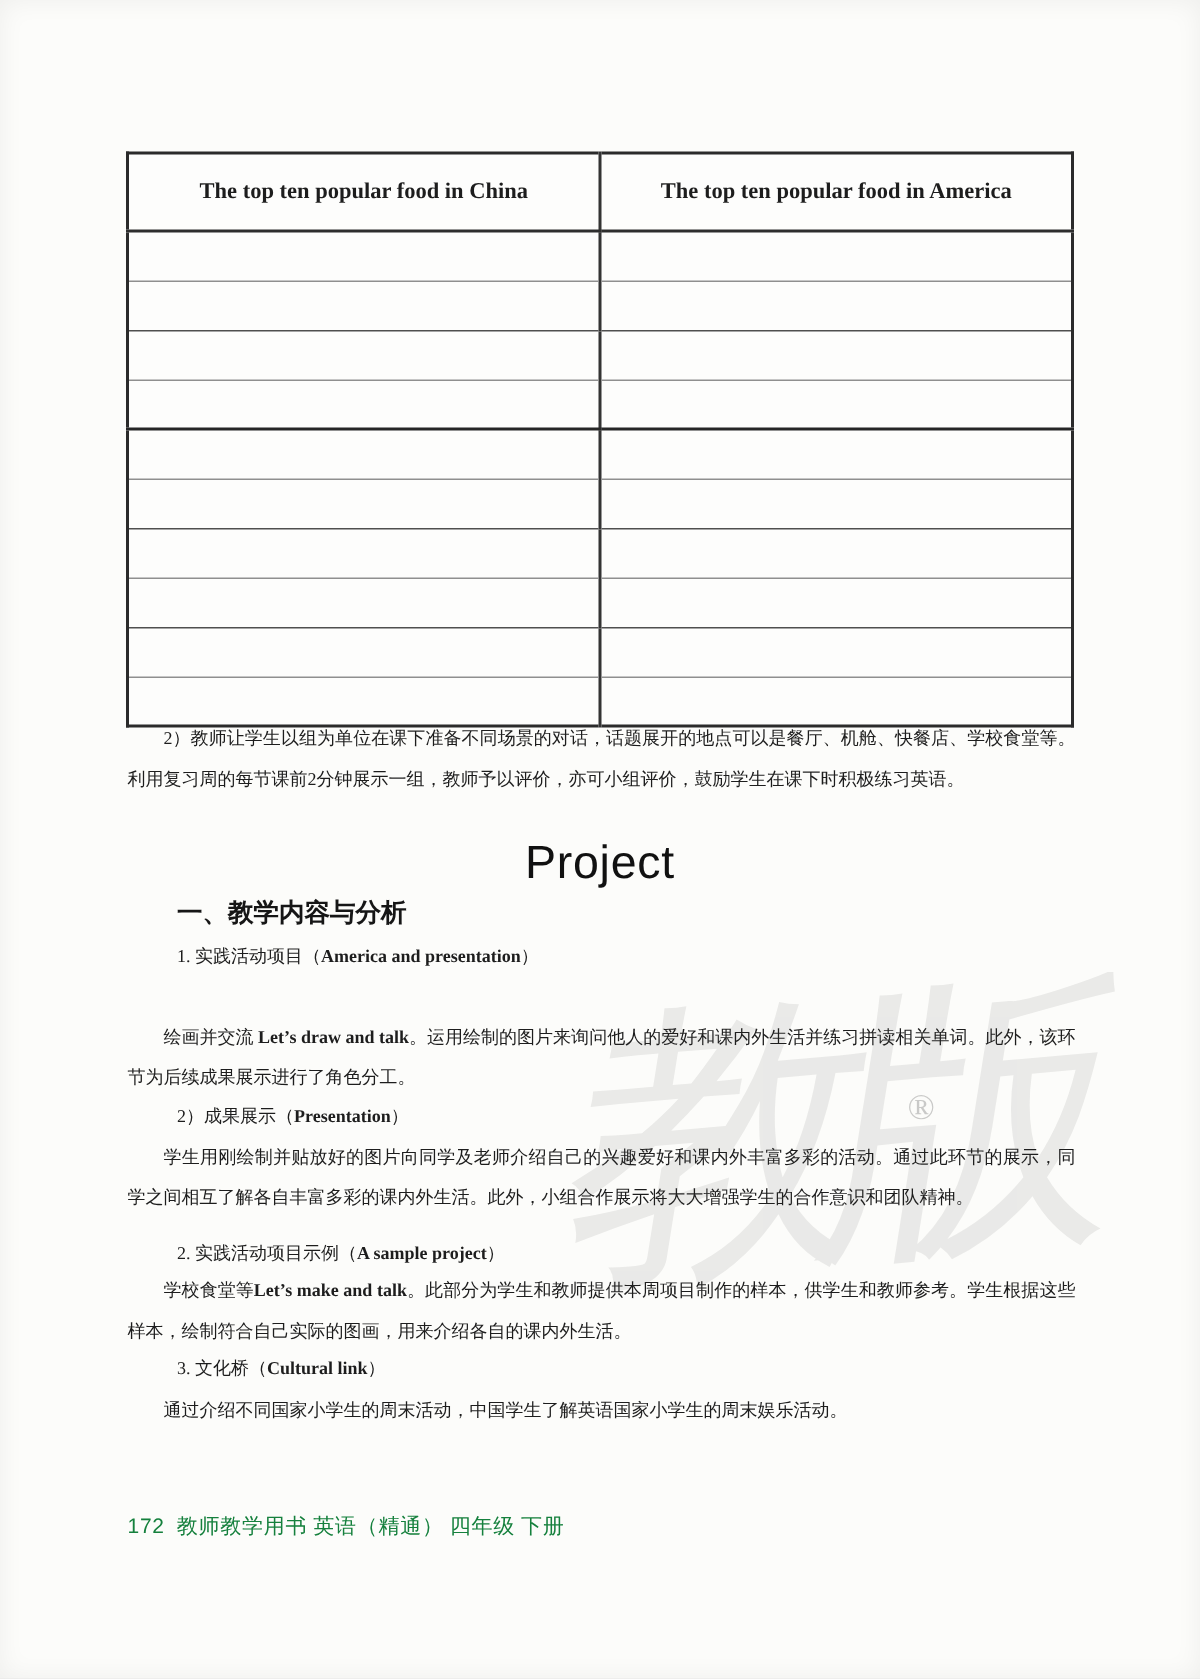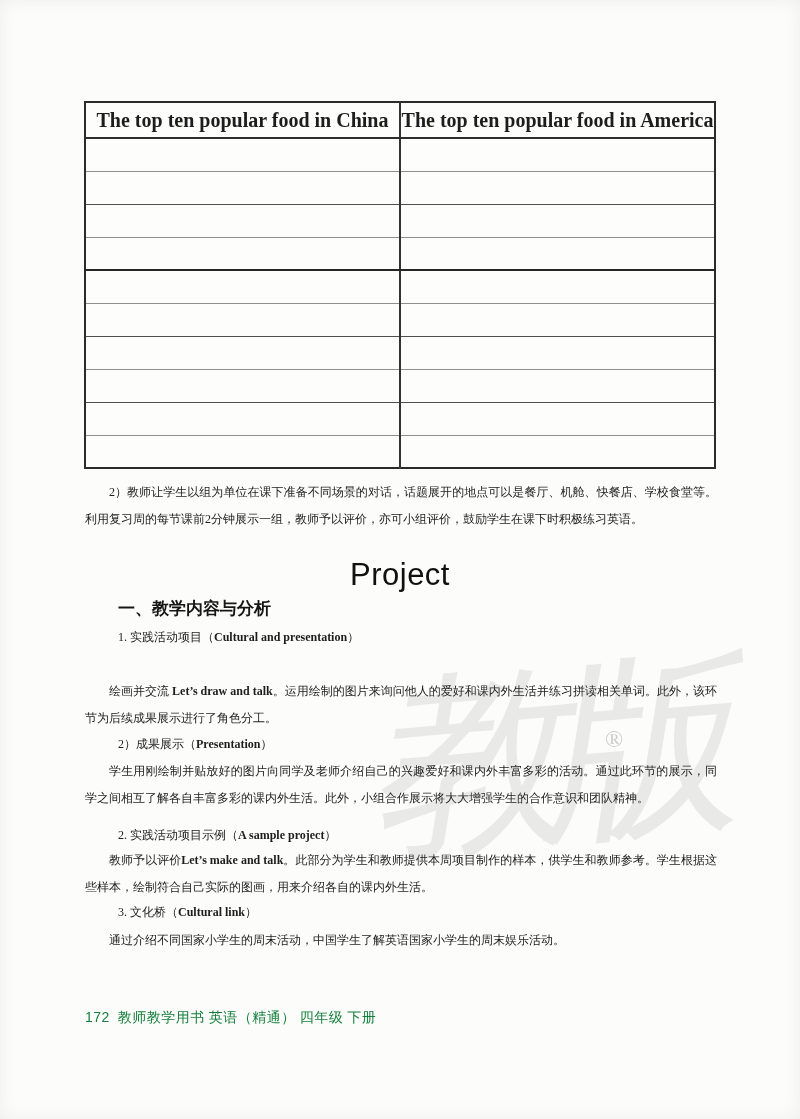--- a/index.html
+++ b/index.html
@@ -24,22 +24,22 @@
     width: 632px;
     border-collapse: collapse;
     table-layout: fixed;
     background: #fdfdfc;
   }
   table.food-table, table.food-table tr, table.food-table td, table.food-table th {
     border: 1px solid #4f4f4f;
   }
   table.food-table { border: 2px solid #2b2b2b; }
   table.food-table th {
-    height: 36px;
-    font-size: 20px;
+    height: 52px;
+    font-size: 15px;
     font-weight: bold;
     text-align: center;
     vertical-align: middle;
     border-bottom: 2px solid #2e2e2e;
   }
   table.food-table th:first-child,
   table.food-table td:first-child { border-right: 2px solid #333; }
   table.food-table td { height: 33px; }
   table.food-table tbody tr:nth-child(odd) td { border-bottom-color: #8f8f8f; }
   table.food-table tbody tr:nth-child(4) td { border-bottom: 2px solid #262626; }
@@ -172,32 +172,32 @@
         </tr>
       </tbody>
   </table>
 
   <p class="tblock indent" style="top:479px;">2）教师让学生以组为单位在课下准备不同场景的对话，话题展开的地点可以是餐厅、机舱、快餐店、学校食堂等。利用复习周的每节课前2分钟展示一组，教师予以评价，亦可小组评价，鼓励学生在课下时积极练习英语。</p>
 
   <h1 class="project-title">Project</h1>
 
   <h2 class="section-title">一、教学内容与分析</h2>
 
-  <p class="tblock item" style="top:624px;"><span>1. 实践活动项目（</span><span class="en-bold">Cultural and presentation</span><span>）</span></p>
+  <p class="tblock item" style="top:624px;"><span>1. 实践活动项目（</span><span class="en-bold">America and presentation</span><span>）</span></p>
 
 
   <p class="tblock indent" style="top:678px;"><span>绘画并交流 </span><span class="en-bold">Let’s draw and talk</span><span>。运用绘制的图片来询问他人的爱好和课内外生活并练习拼读相关单词。此外，该环节为后续成果展示进行了角色分工。</span></p>
 
   <p class="tblock item" style="top:731px;"><span>2）成果展示（</span><span class="en-bold">Presentation</span><span>）</span></p>
 
   <p class="tblock indent" style="top:758px;">学生用刚绘制并贴放好的图片向同学及老师介绍自己的兴趣爱好和课内外丰富多彩的活动。通过此环节的展示，同学之间相互了解各自丰富多彩的课内外生活。此外，小组合作展示将大大增强学生的合作意识和团队精神。</p>
 
   <p class="tblock item" style="top:822px;"><span>2. 实践活动项目示例（</span><span class="en-bold">A sample project</span><span>）</span></p>
 
-  <p class="tblock indent" style="top:847px;"><span>教师予以评价</span><span class="en-bold">Let’s make and talk</span><span>。此部分为学生和教师提供本周项目制作的样本，供学生和教师参考。学生根据这些样本，绘制符合自己实际的图画，用来介绍各自的课内外生活。</span></p>
+  <p class="tblock indent" style="top:847px;"><span>学校食堂等</span><span class="en-bold">Let’s make and talk</span><span>。此部分为学生和教师提供本周项目制作的样本，供学生和教师参考。学生根据这些样本，绘制符合自己实际的图画，用来介绍各自的课内外生活。</span></p>
 
   <p class="tblock item" style="top:899px;"><span>3. 文化桥（</span><span class="en-bold">Cultural link</span><span>）</span></p>
 
   <p class="tblock indent" style="top:927px;">通过介绍不同国家小学生的周末活动，中国学生了解英语国家小学生的周末娱乐活动。</p>
 
   <div class="watermark">
     <span class="glyphs">教版</span>
     <span class="reg">®</span>
   </div>
 

